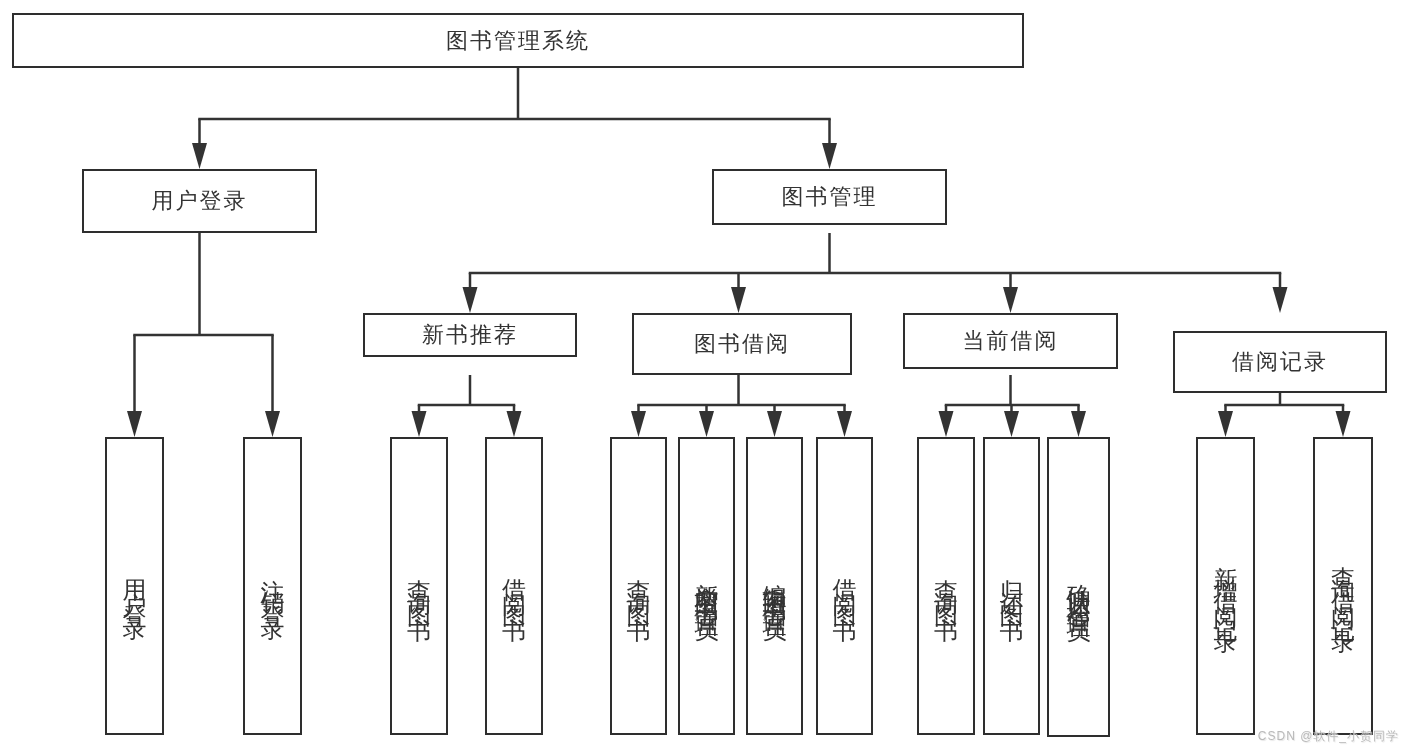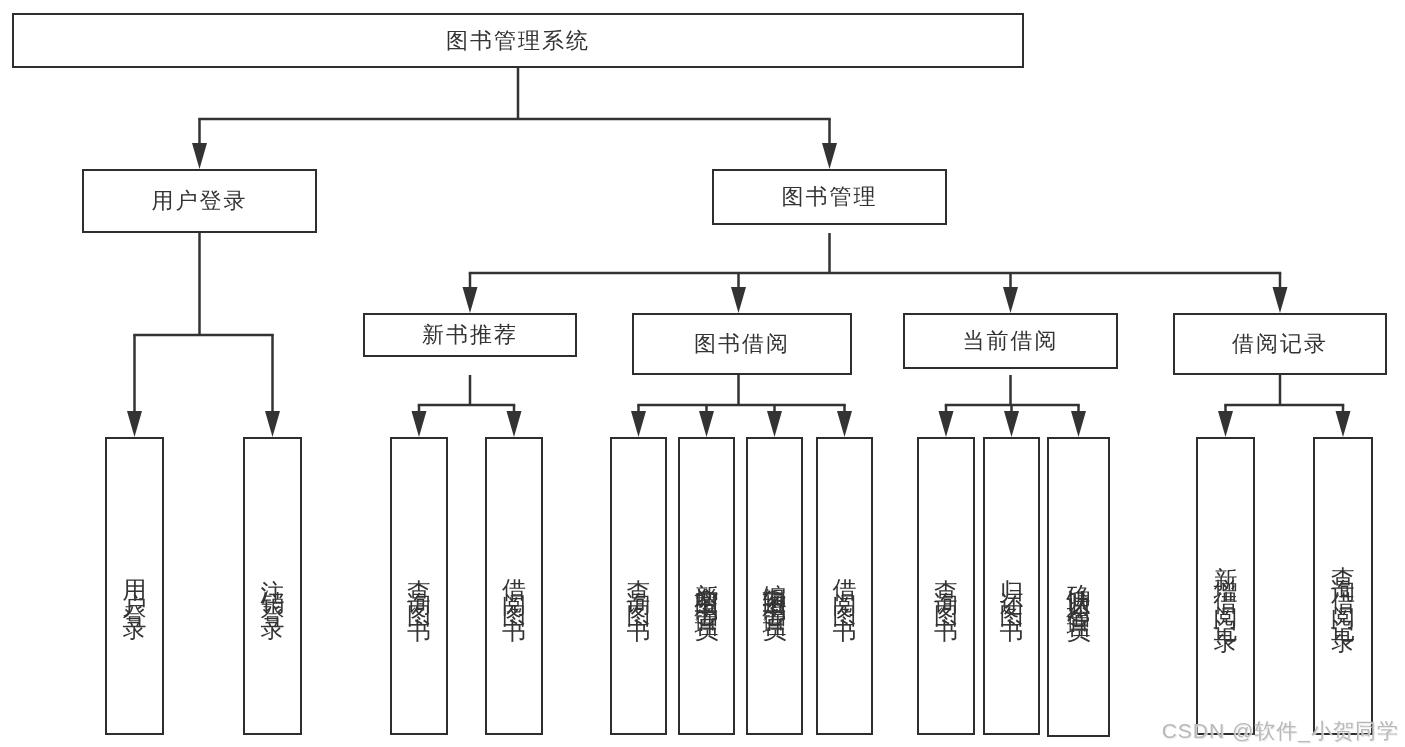--- a/index.html
+++ b/index.html
@@ -33,21 +33,21 @@
     text-orientation: mixed;
     font-size: 24px;
     letter-spacing: 13px;
     line-height: 1;
   }
   .node.v.gap-small span { letter-spacing: 5px; }
   .watermark {
     position: absolute;
     right: 6px;
     bottom: 2px;
-    font-size: 21px;
+    font-size: 12px;
     letter-spacing: 1px;
     color: #b9b9b9;
     text-shadow: 1px 1px 1px #e6e6e6;
     white-space: nowrap;
     margin-top: 36px;
   }
 </style>
 </head>
 <body>
 
@@ -118,21 +118,21 @@
       </div>
       <div class="node h" style="left: 363px; top: 313px; width: 214px; height: 44px;">
         <span>新书推荐</span>
       </div>
       <div class="node h" style="left: 632px; top: 313px; width: 220px; height: 62px;">
         <span>图书借阅</span>
       </div>
       <div class="node h" style="left: 903px; top: 313px; width: 215px; height: 56px;">
         <span>当前借阅</span>
       </div>
-      <div class="node h" style="left: 1173px; top: 313px; width: 214px; height: 62px;">
+      <div class="node h" style="left: 1173px; top: 331px; width: 214px; height: 62px;">
         <span>借阅记录</span>
       </div>
       <div class="node v" style="left: 105px; top: 437px; width: 59px; height: 298px;">
         <span>用户登录</span>
       </div>
       <div class="node v" style="left: 243px; top: 437px; width: 59px; height: 298px;">
         <span>注销登录</span>
       </div>
       <div class="node v" style="left: 390px; top: 437px; width: 58px; height: 298px;">
         <span>查询图书</span>

